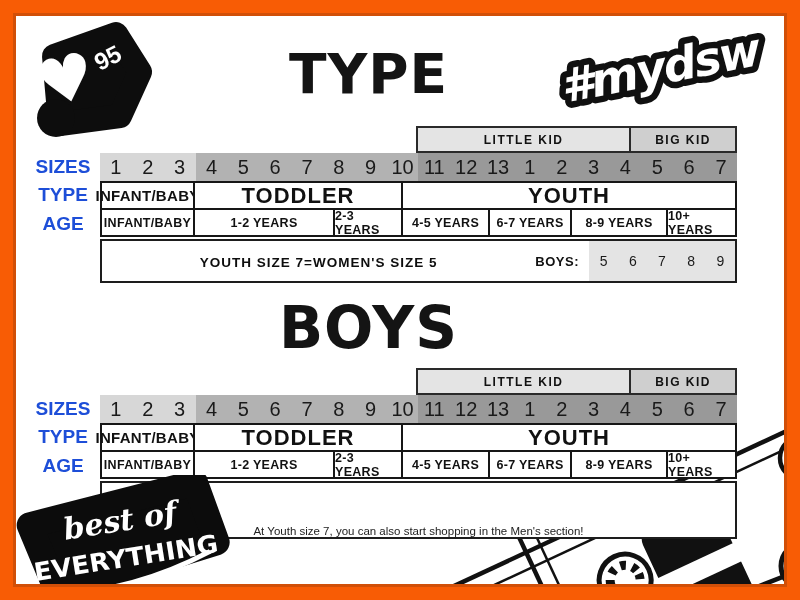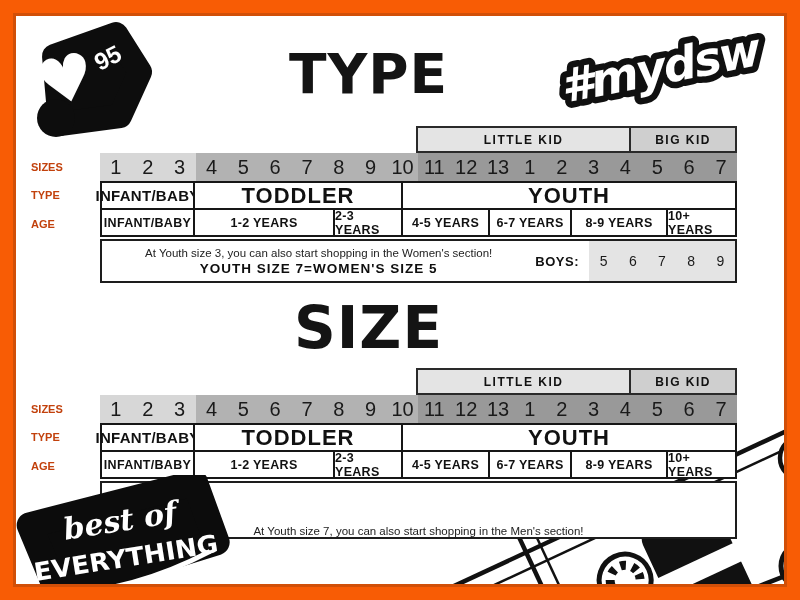--- a/index.html
+++ b/index.html
@@ -12,21 +12,21 @@
   .sticker{position:absolute;z-index:3;}
 
   .title{position:absolute;left:0;width:737px;text-align:center;font-family:"DejaVu Sans",sans-serif;font-weight:800;color:#141414;z-index:2;}
   #girls-title{top:42px;font-size:55px;letter-spacing:1px;}
   #boys-title{top:294px;font-size:58px;letter-spacing:1px;}
 
   .chart{position:absolute;left:100px;width:637px;z-index:2;}
   #girls-chart{top:126px;}
   #boys-chart{top:368px;}
 
-  .row-label{position:absolute;left:-69px;width:64px;text-align:left;font-weight:bold;font-size:11px;line-height:14px;color:#c2410c;}
+  .row-label{position:absolute;left:-69px;width:64px;text-align:center;font-weight:bold;font-size:19px;line-height:14px;color:#1d4ed8;}
   .lbl-sizes{top:34px;} .lbl-type{top:62px;} .lbl-age{top:91px;}
 
   .kid-row{display:flex;padding-left:316px;height:27px;box-sizing:border-box;}
   .kid-cell{display:flex;align-items:center;justify-content:center;font-weight:bold;font-size:12px;letter-spacing:1.5px;border:2px solid #2a2a2a;box-sizing:border-box;}
   .kid-0{width:242px;} .kid-1{width:121px;margin-left:-2px;}
 
   .sizes-row{display:flex;height:28px;}
   .size-cell{width:31.85px;display:flex;align-items:center;justify-content:center;font-size:20px;color:#1a1a1a;}
 
   .trow{display:flex;align-items:stretch;}
@@ -130,35 +130,34 @@
       <div class="cellb age-cell" style="width: 95px;">INFANT/BABY</div>
       <div class="cellb age-cell" style="width: 142px; margin-left: -2px;">1-2 YEARS</div>
       <div class="cellb age-cell" style="width: 70px; margin-left: -2px;">2-3 YEARS</div>
       <div class="cellb age-cell" style="width: 89px; margin-left: -2px;">4-5 YEARS</div>
       <div class="cellb age-cell" style="width: 84px; margin-left: -2px;">6-7 YEARS</div>
       <div class="cellb age-cell" style="width: 98px; margin-left: -2px;">8-9 YEARS</div>
       <div class="cellb age-cell" style="width: 71px; margin-left: -2px;">10+ YEARS</div>
     </div>
   <div id="girls-note" class="note">
     <div class="note-text">
-      <div class="note-l1">At Youth size 3, you can also start shopping in the Women's section!</div>
       <div class="note-l2">YOUTH SIZE 7=WOMEN'S SIZE 5</div>
     </div>
     <div class="women-label">BOYS:</div>
     <div class="women-box" style="background: rgb(228, 228, 228);">
         <div class="women-cell">5</div>
         <div class="women-cell">6</div>
         <div class="women-cell">7</div>
         <div class="women-cell">8</div>
         <div class="women-cell">9</div>
       </div>
   </div>
 </div>
 
-<div id="boys-title" class="title">SIZE</div>
+<div id="boys-title" class="title">BOYS</div>
 
 <div id="boys-chart" class="chart">
   <div class="row-label lbl-sizes">SIZES</div>
   <div class="row-label lbl-type">TYPE</div>
   <div class="row-label lbl-age">AGE</div>
   <div class="kid-row">
       <div class="kid-cell kid-0" style="background: rgb(228, 228, 228);">LITTLE KID</div>
       <div class="kid-cell kid-1" style="background: rgb(207, 207, 207);">BIG KID</div>
     </div>
   <div class="sizes-row">

